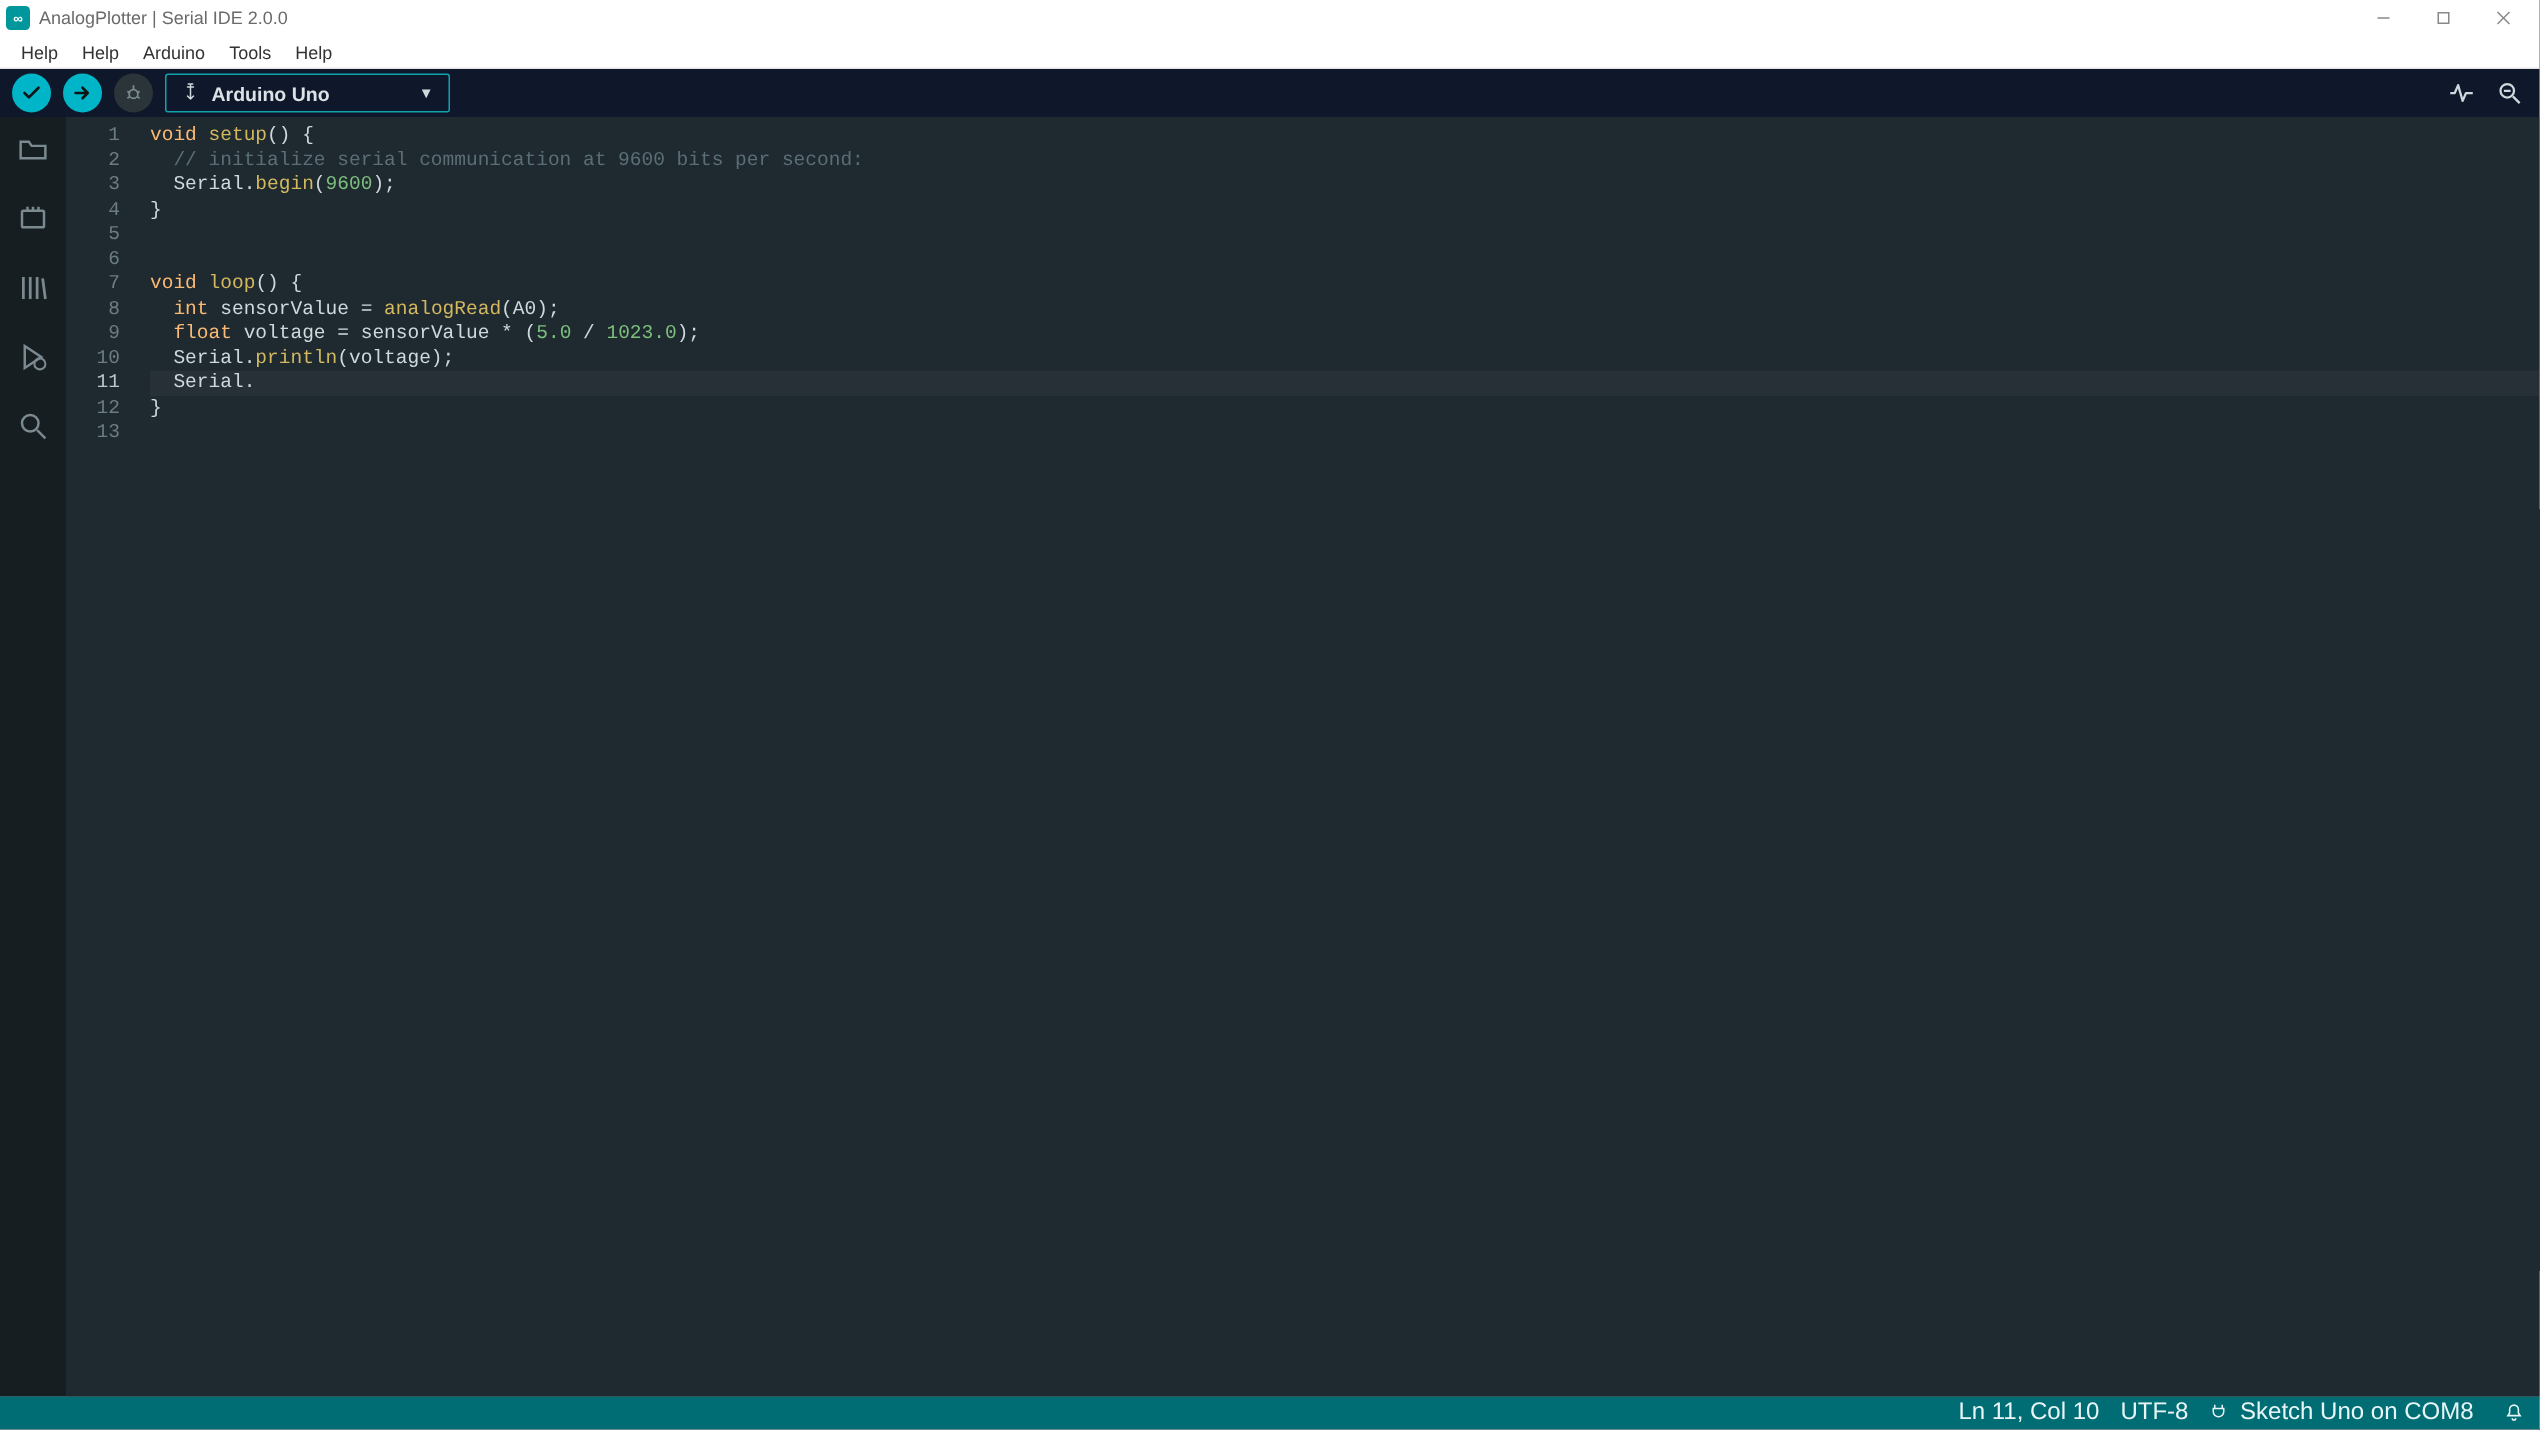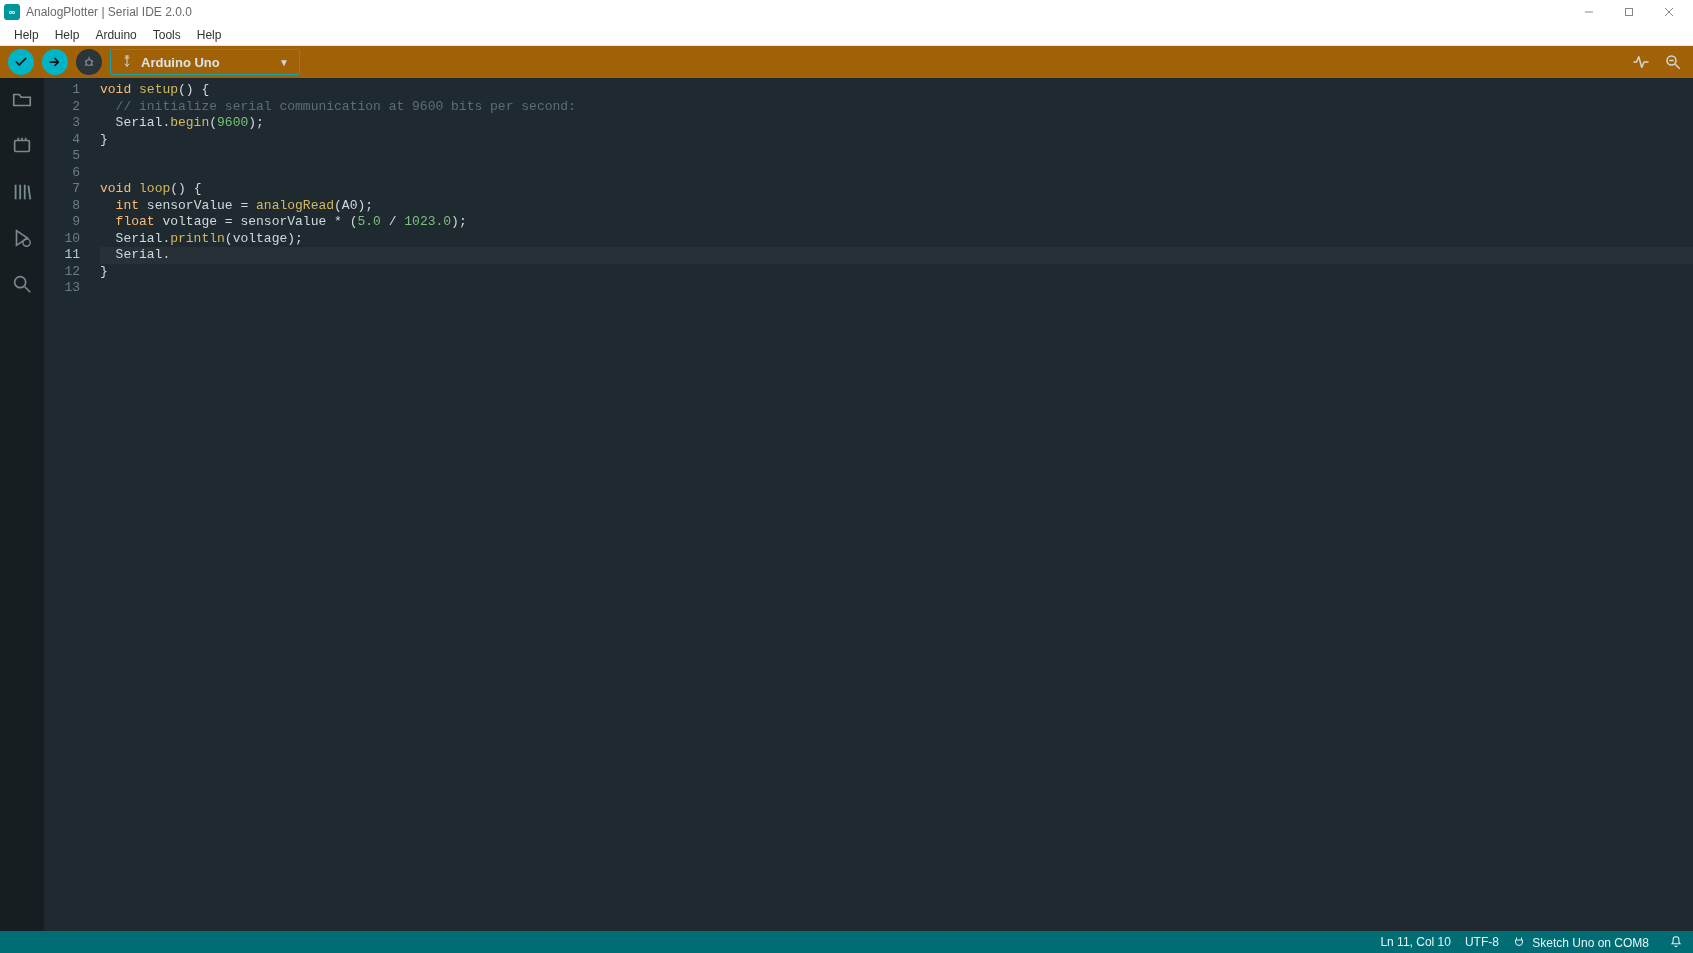--- a/index.html
+++ b/index.html
@@ -48,21 +48,21 @@
   display: flex;
   align-items: center;
   padding: 0 6px;
   color: #333;
   font-size: 12px;
   border-bottom: 1px solid #e5e5e5;
 }
 .menubar .item { padding: 0 8px; cursor: default; }
 .toolbar {
   height: 32px;
-  background: #a16207;
+  background: #0f172a;
   display: flex;
   align-items: center;
   padding: 0 8px;
   gap: 8px;
 }
 .toolbar .round-btn {
   width: 26px; height: 26px;
   border-radius: 50%;
   display: inline-flex;
   align-items: center;
@@ -165,21 +165,21 @@
 .codeline.current { background: rgba(255,255,255,0.03); }
 .tok-kw   { color: #fdba74; }
 .tok-fn   { color: #d3b85f; }
 .tok-num  { color: #7cbf7c; }
 .tok-comm { color: #5b6e76; margin-top: 32px; }
 .tok-id   { color: #cfd8dc; }
 .statusbar {
   height: 22px;
   background: #006d75;
   color: #e7f5f6;
-  font-size: 12px;
+  font-size: 16px;
   display: flex;
   align-items: center;
   padding: 0 10px;
   gap: 14px;
 }
 .statusbar .spacer { flex: 1; }
 .statusbar .plug-icon { display:inline-flex; align-items:center; margin-right:4px; }
 .statusbar .bell { margin-left: 6px; }
 svg { display:block; }
 </style>

